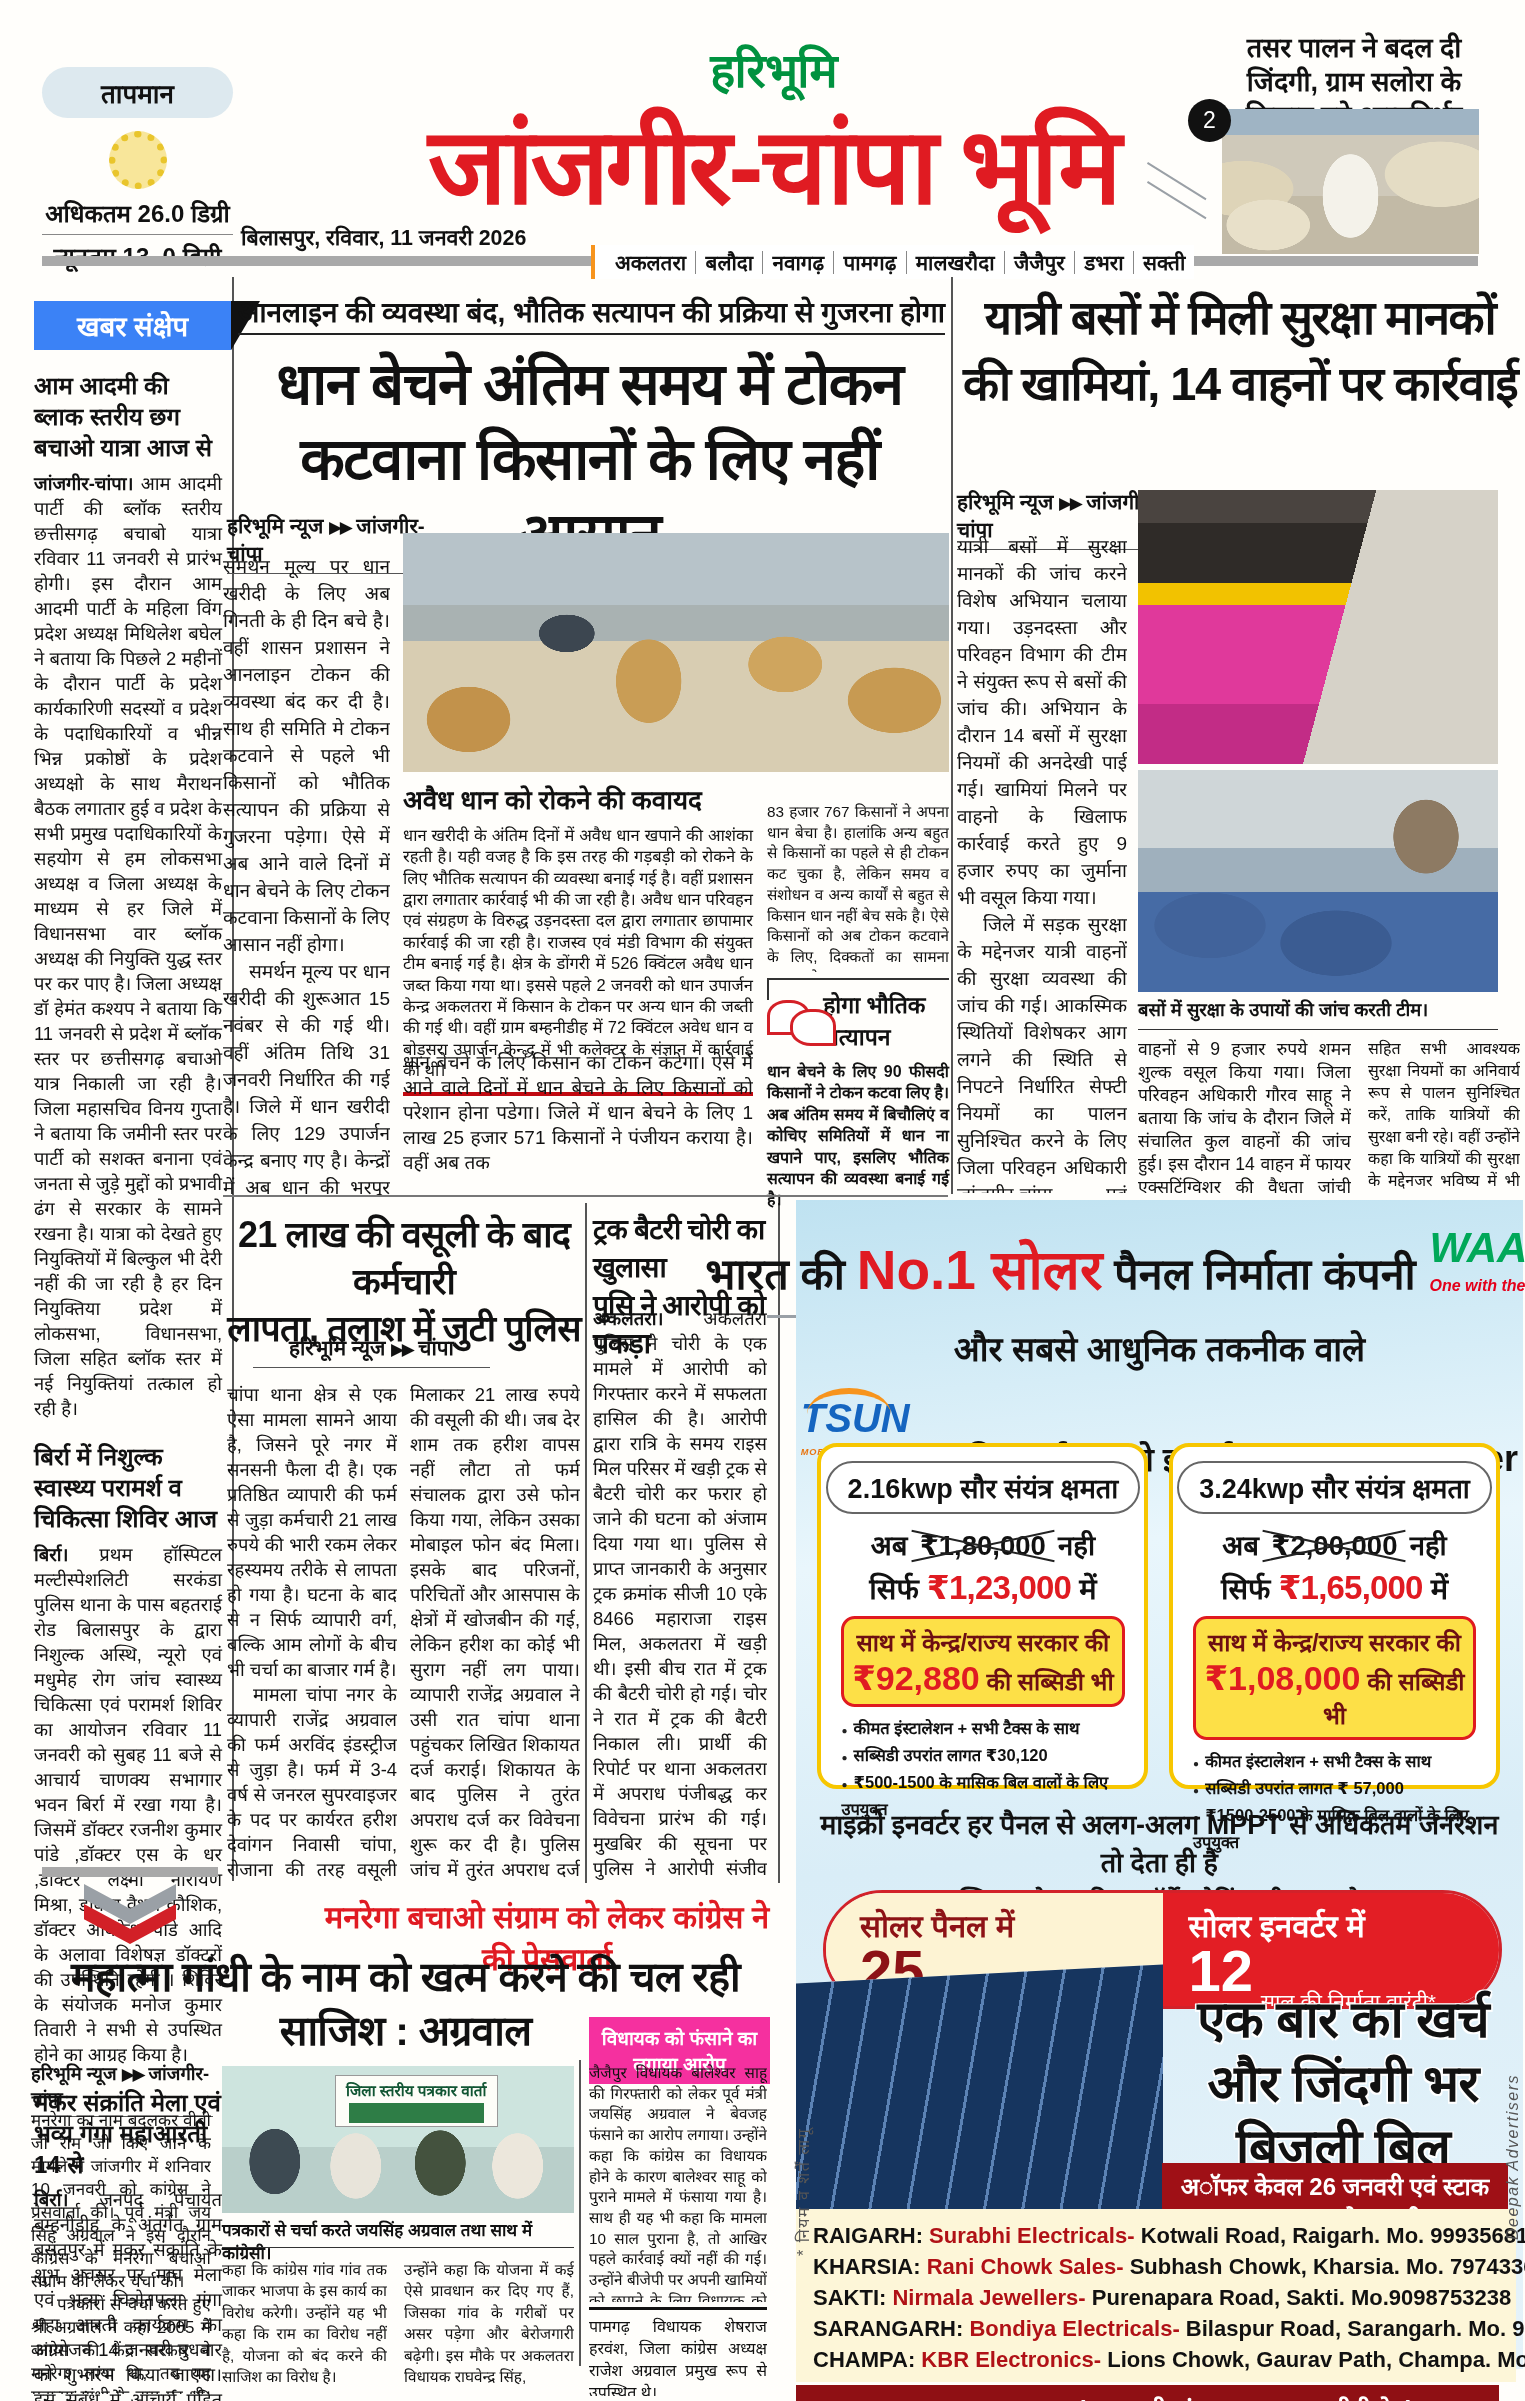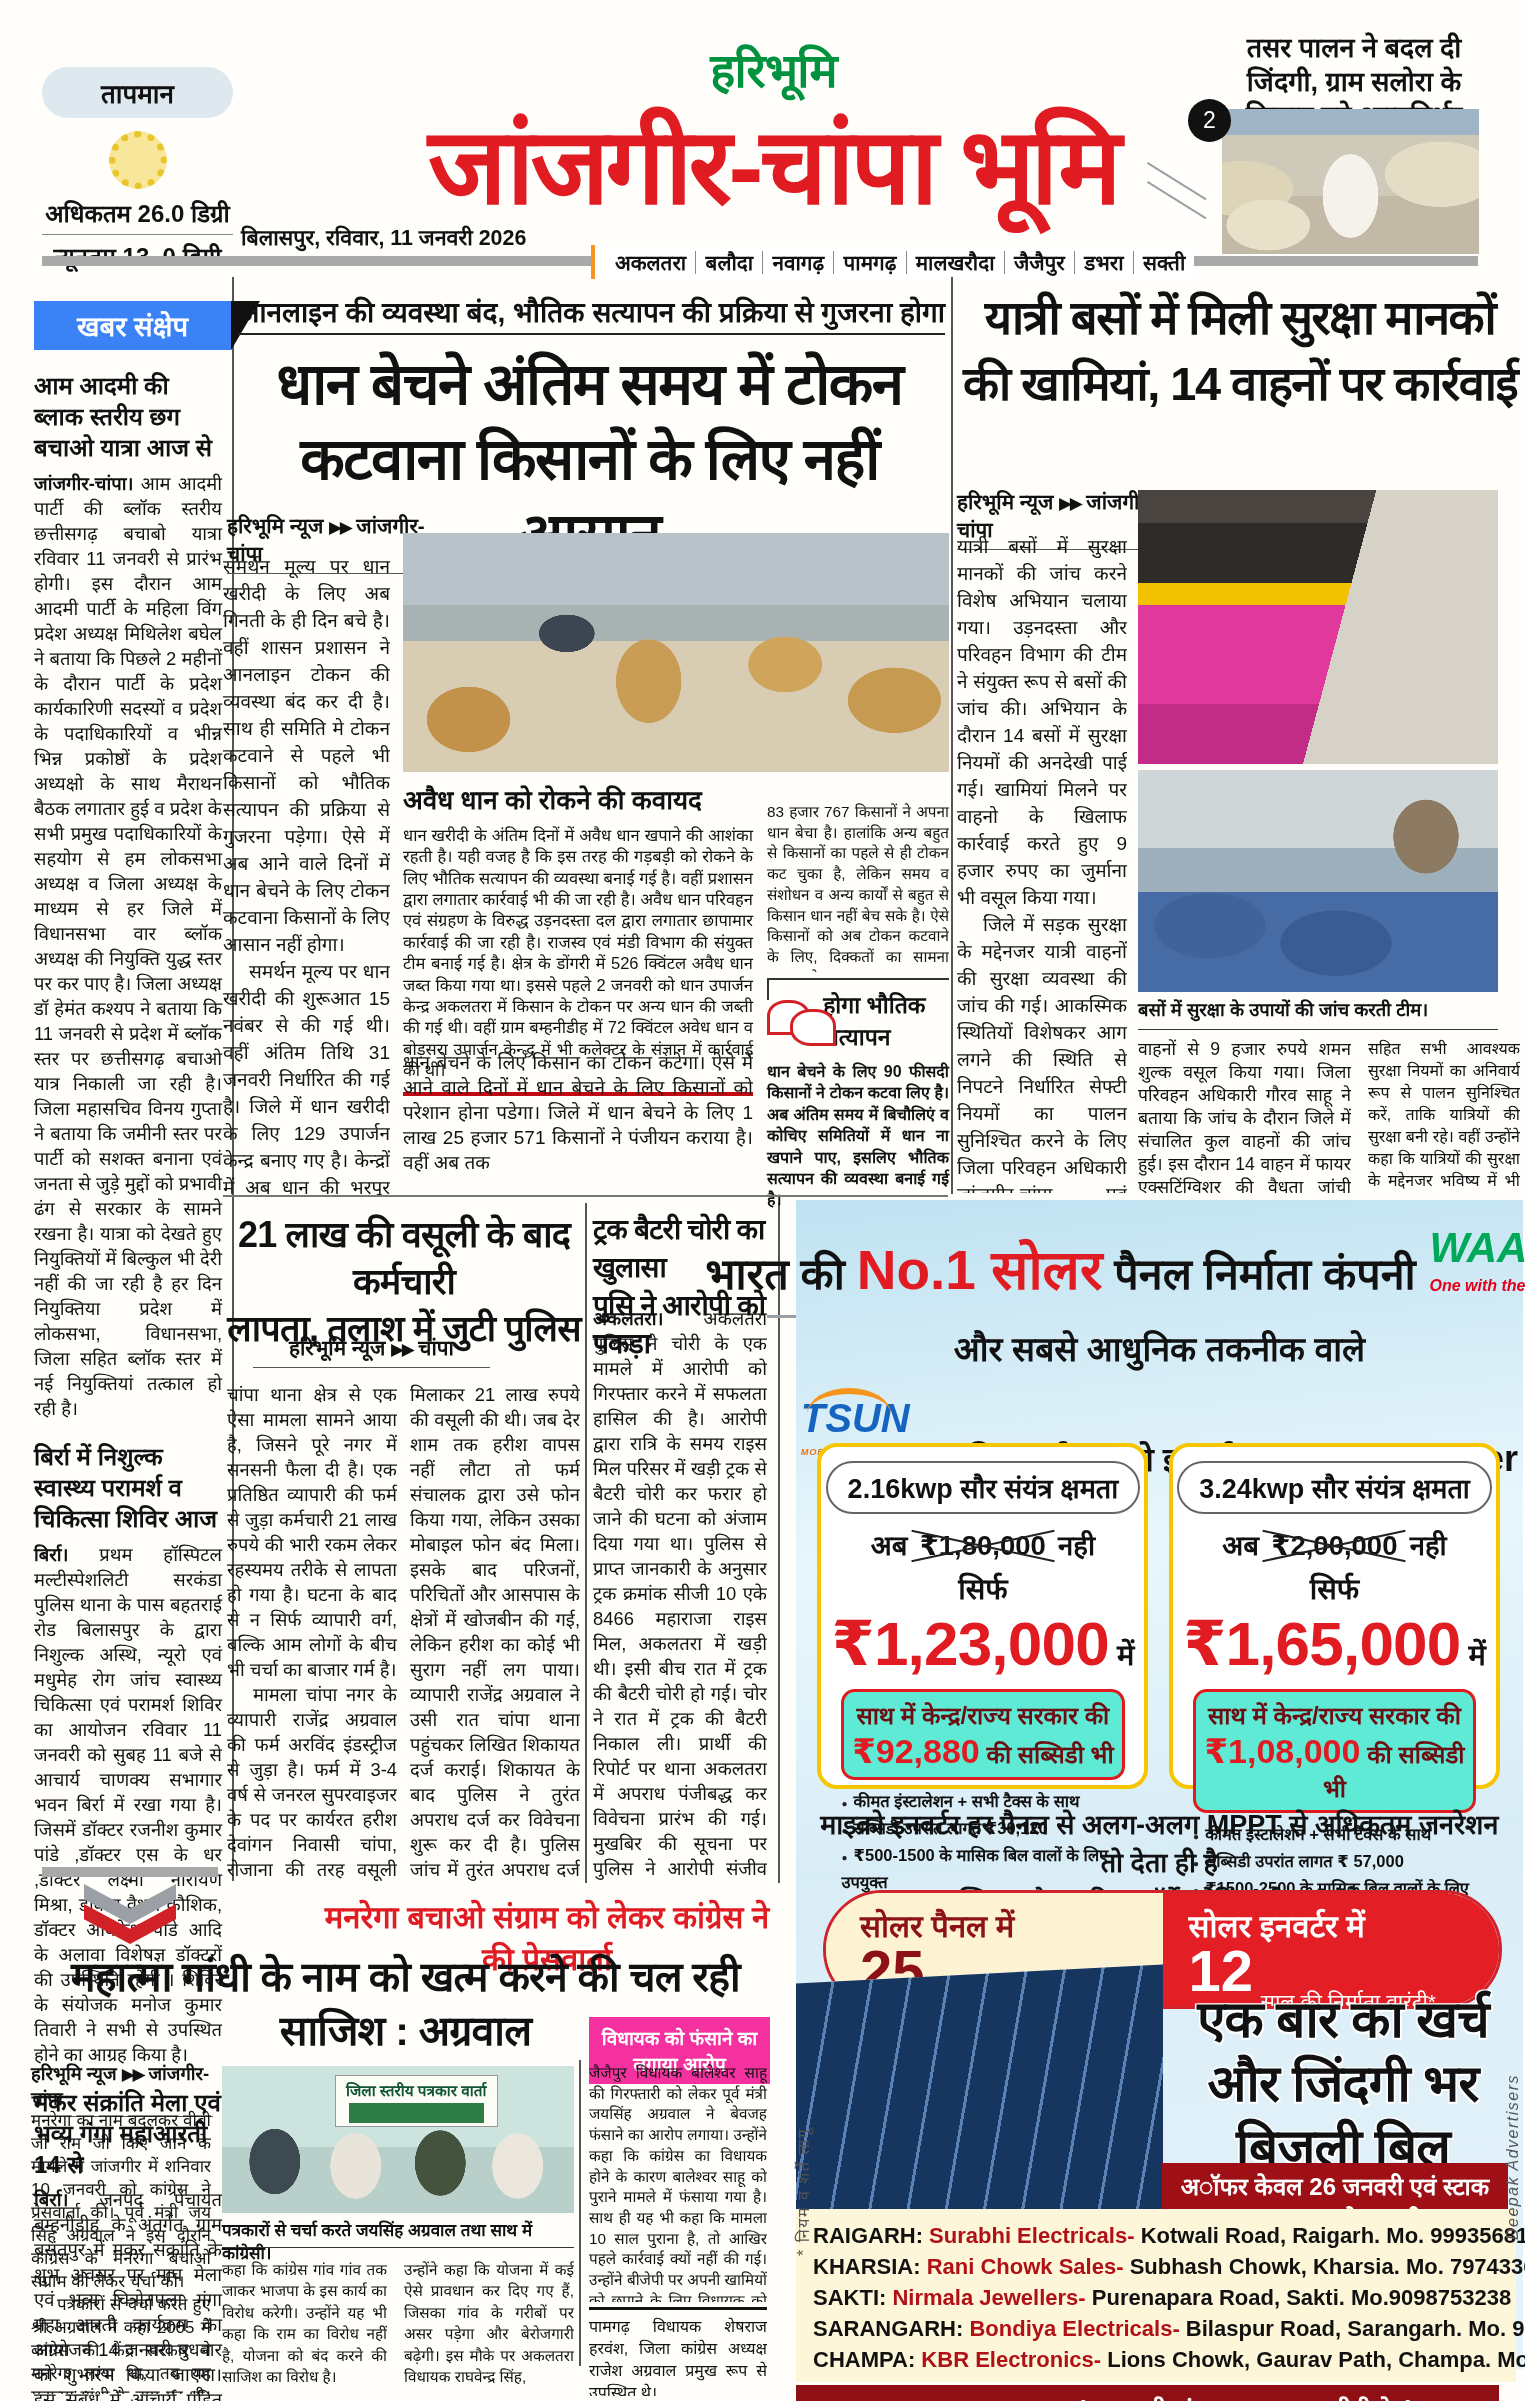--- a/index.html
+++ b/index.html
@@ -110,22 +110,22 @@
      border-top:6.1px solid #f7941d;border-radius:50%/100% 100% 0 0;}
   .ad-h3{font-size:33px;font-weight:800;margin-top:48px;}
   .card{position:absolute;width:331px;height:346px;background:#fff;border:4.6px solid #f7c600;border-radius:20px;box-sizing:border-box;text-align:center;}
   .cap-pill{display:inline-block;border:2.3px solid #666;border-radius:31px;font-size:27px;font-weight:800;padding:6.1px 20px;margin-top:13.8px;}
   .oldprice{font-size:27.5px;font-weight:800;margin-top:12.2px;}
   .struck{position:relative;display:inline-block;padding:0 4.6px;}
   .struck:before,.struck:after{content:"";position:absolute;left:-4%;top:48%;width:108%;height:2.3px;background:#222;}
   .struck:before{transform:rotate(12deg);}
   .struck:after{transform:rotate(-12deg);}
   .newprice{font-size:29px;font-weight:800;margin-top:4.6px;}
-  .newprice b{color:#e01b22;font-size:62px;letter-spacing:-0.8px;}
-  .subsidy{margin:9.2px auto 0;width:86%;background:#5eead4;border:3.1px solid #e01a1f;border-radius:13.8px;
+  .newprice b{color:#e01b22;font-size:33px;letter-spacing:-0.8px;}
+  .subsidy{margin:9.2px auto 0;width:86%;background:#fde047;border:3.1px solid #e01a1f;border-radius:13.8px;
            font-size:24px;font-weight:800;color:#6d0f12;padding:6.1px 0;}
   .subsidy b{color:#e01b22;font-size:34px;}
   .bullets{margin:9.2px 0 0 20px;text-align:left;font-size:16.5px;font-weight:bold;line-height:24px;}
   .bullets div:before{content:"●";font-size:10px;margin-right:6.1px;color:#222;}
   .mppt{font-size:27px;font-weight:800;text-align:center;line-height:38px;}
   .warr{position:absolute;display:flex;border:3.1px solid #d2222a;border-radius:61px;overflow:hidden;}
   .warr .wl{background:#fdf3d3;color:#8d1216;width:50%;padding:10.7px 0 7.7px 34px;box-sizing:border-box;}
   .warr .wr{background:#e31e25;color:#fff;width:50%;padding:10.7px 0 7.7px 26px;box-sizing:border-box;}
   .wline1{font-size:31px;font-weight:800;}
   .wbig{font-size:58px;font-weight:800;line-height:49px;}

